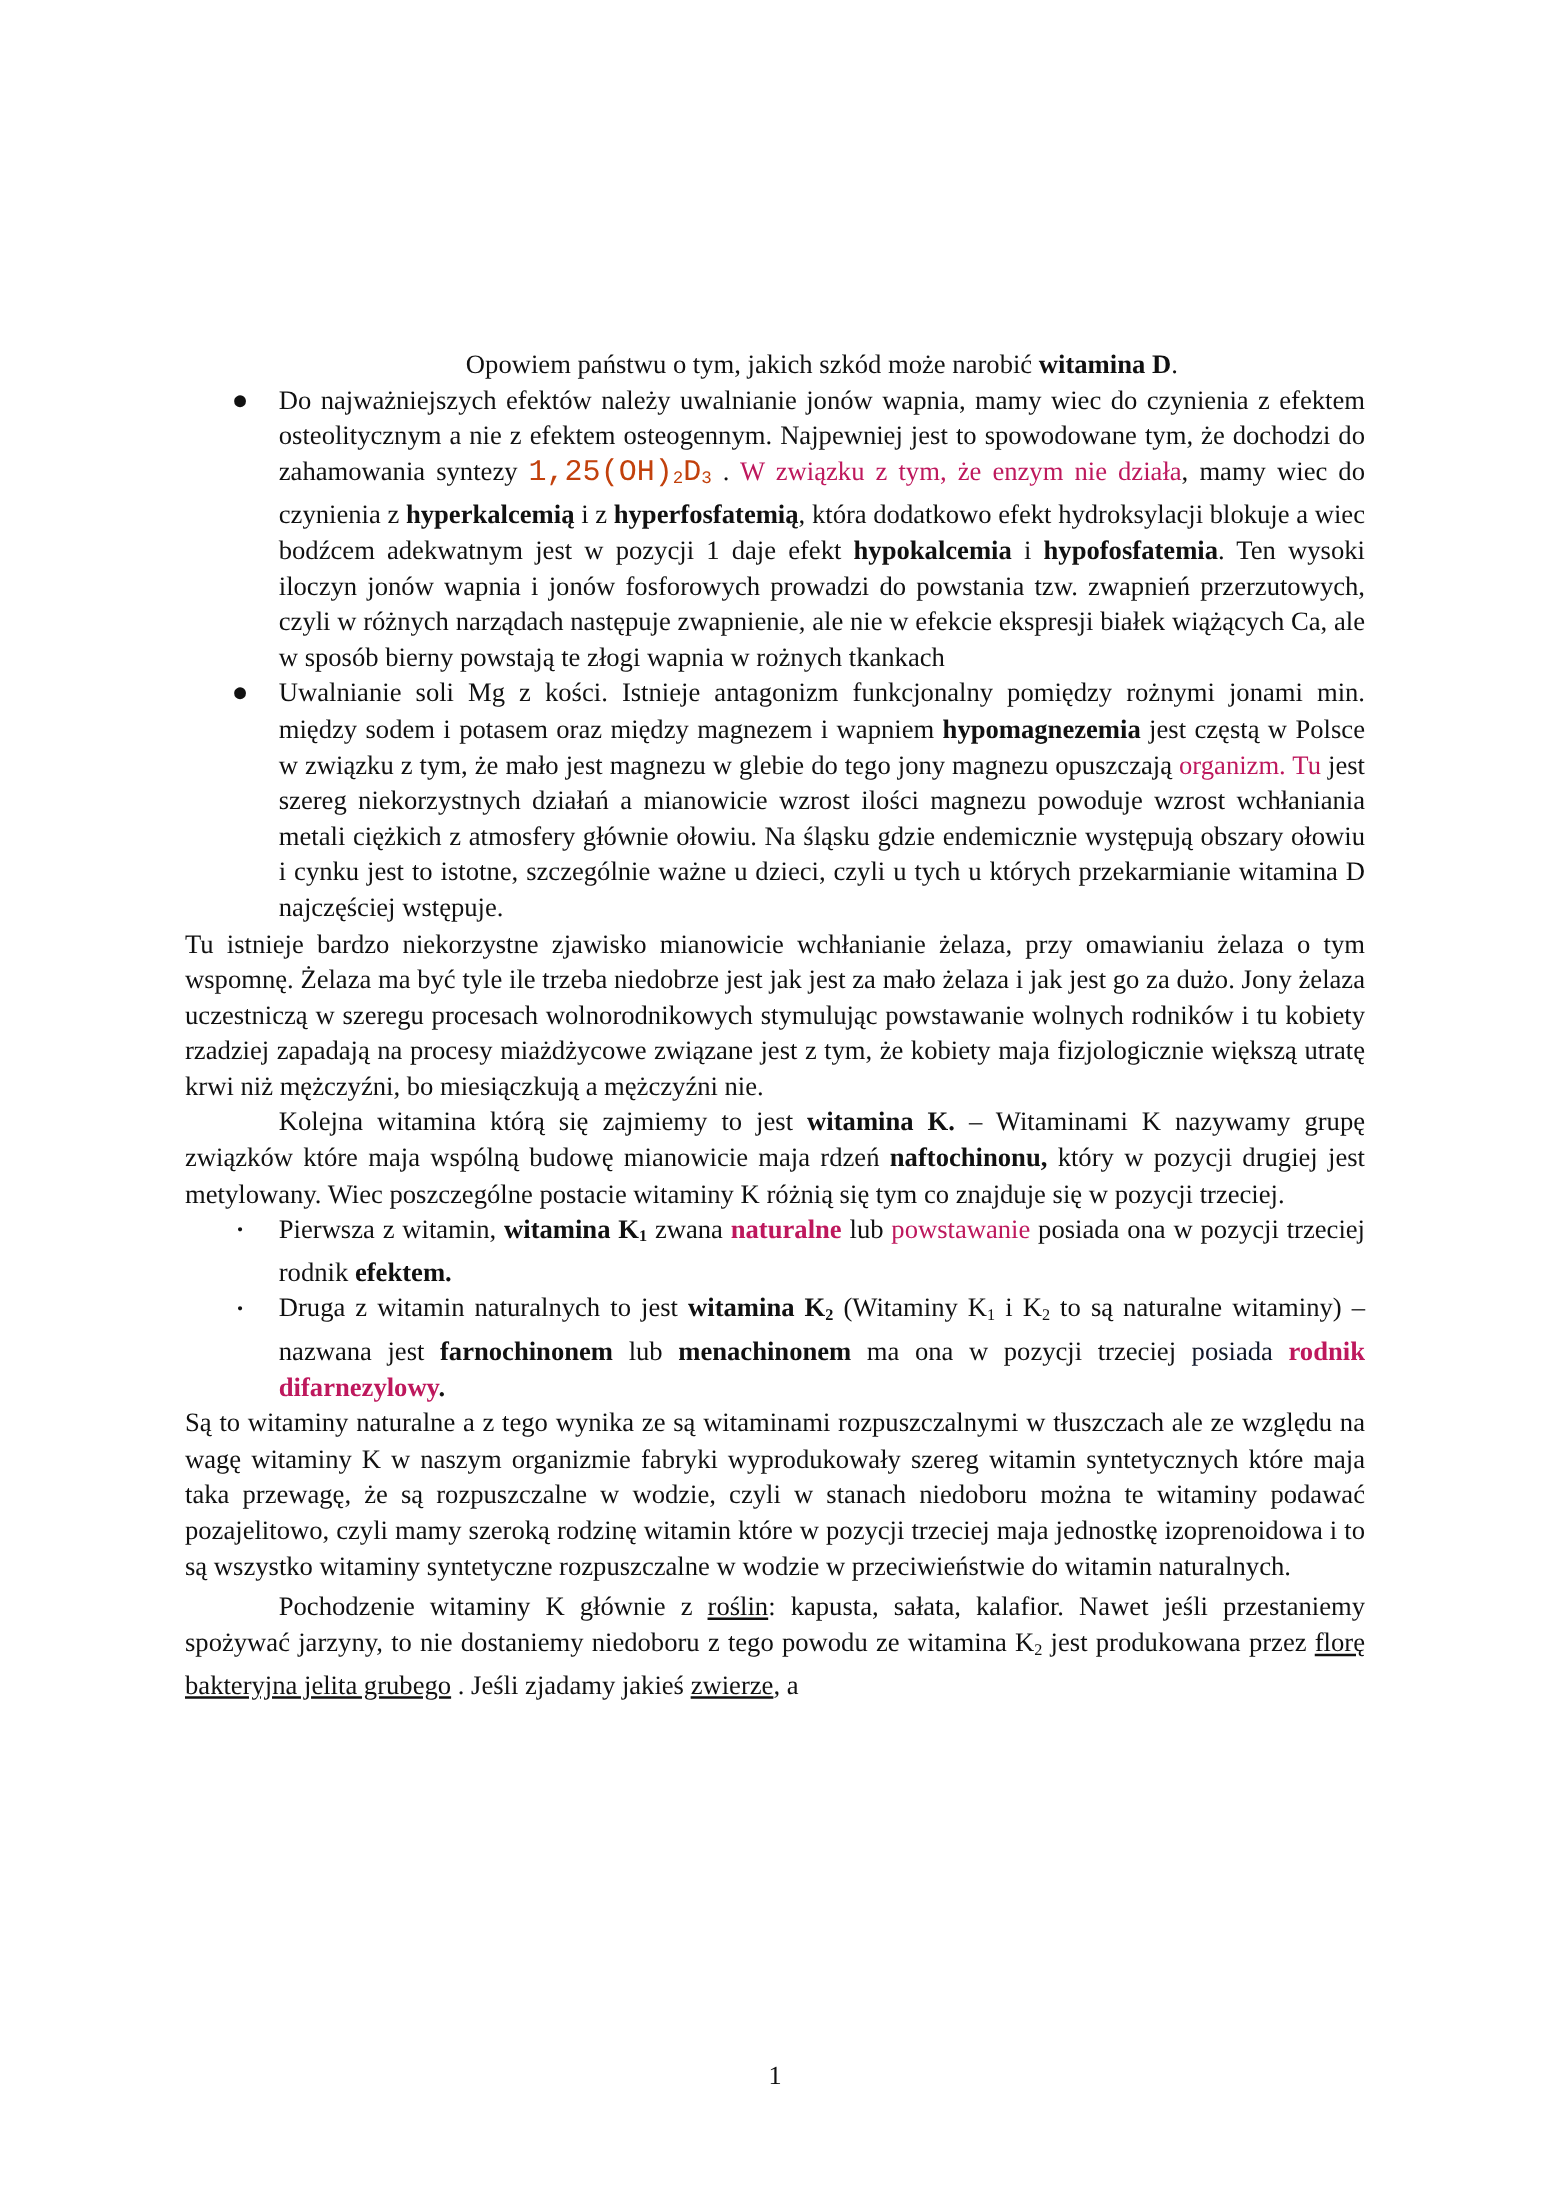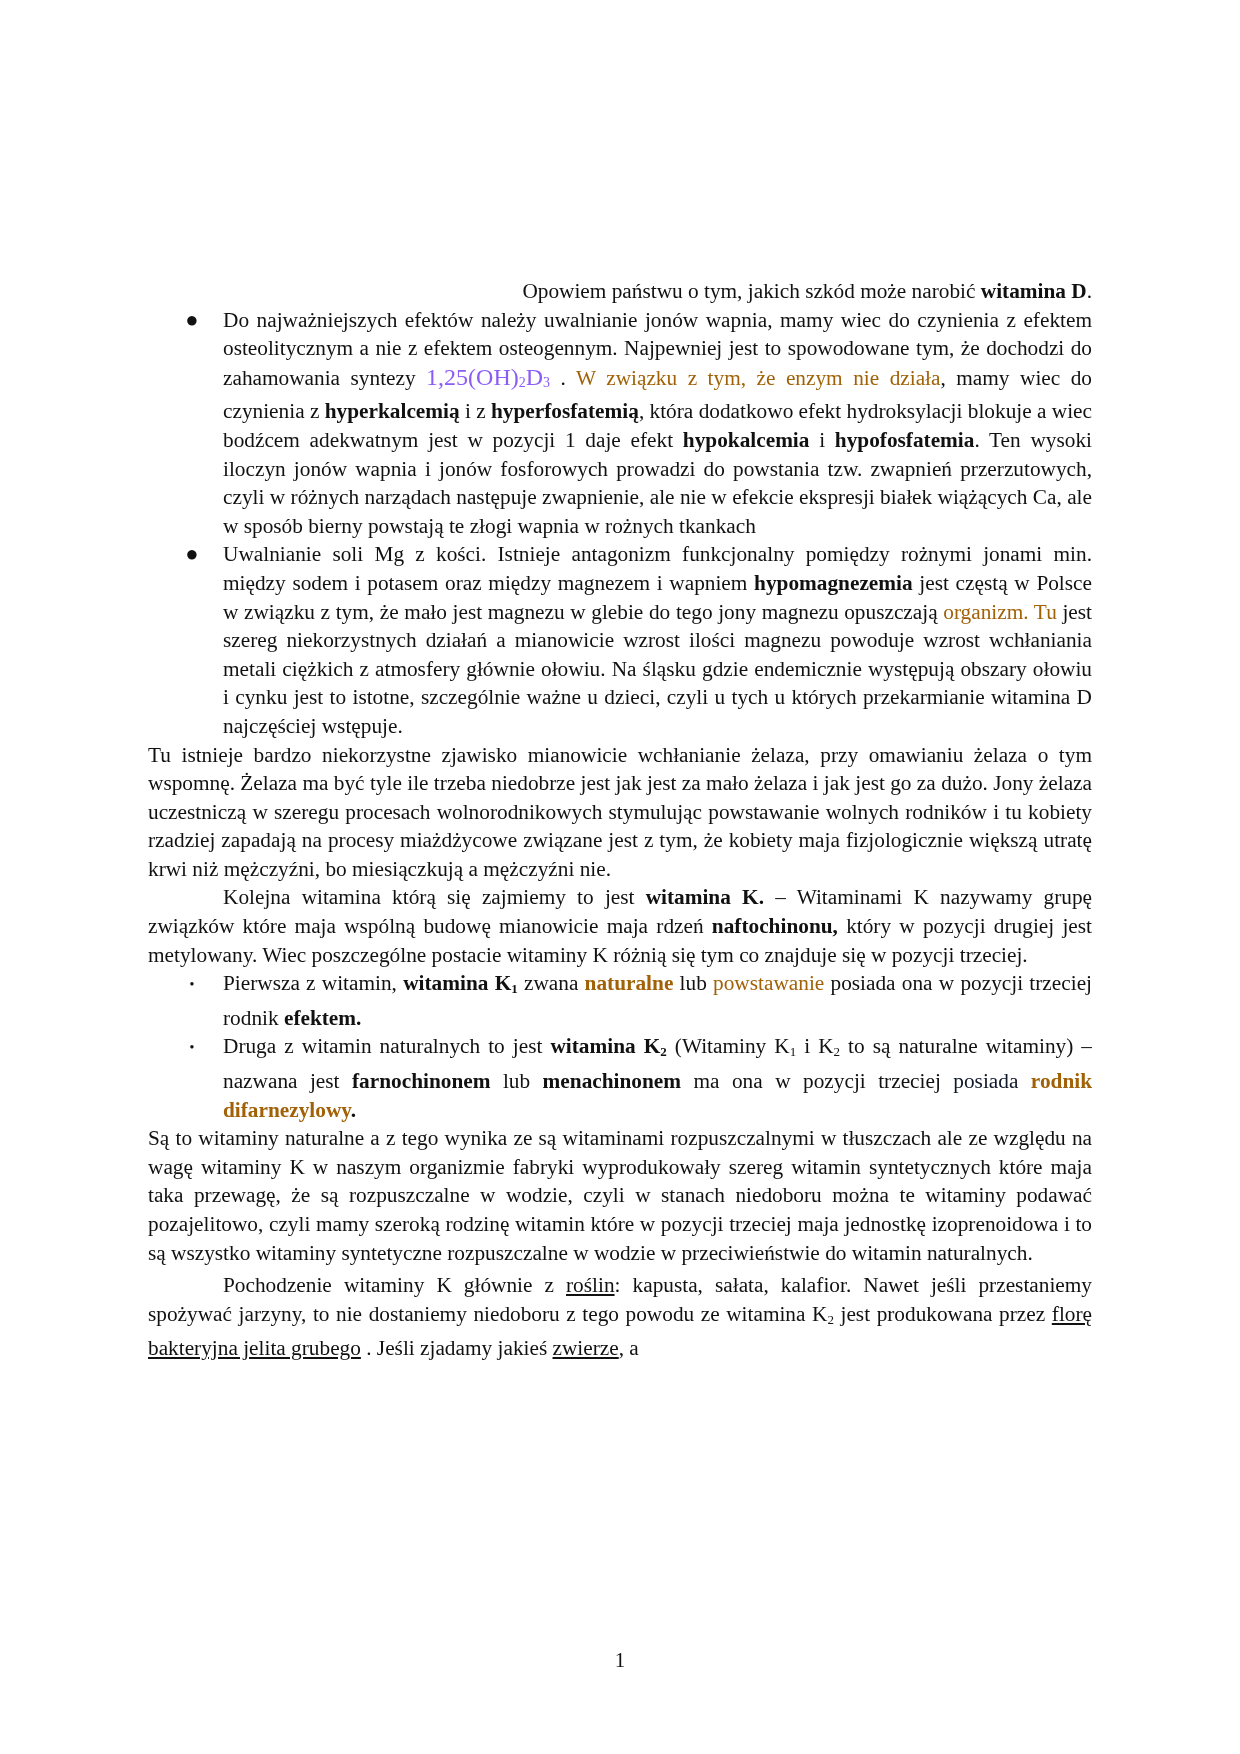--- a/index.html
+++ b/index.html
@@ -8,35 +8,35 @@
     position: absolute; left: 0; top: 0; width: 1240px; height: 1754px;
     background: #ffffff;
   }
   .content {
     position: absolute; left: 148px; top: 277px; width: 944px;
     font-family: "Liberation Serif", "DejaVu Serif", serif;
     font-size: 21.3px; line-height: 28.6px; color: #111111;
   }
   .para { margin: 0; text-align: justify; }
   .para.indent { text-indent: 75px; }
-  .para.left { text-align: right; }
+  .para.left { text-align: center; }
   ul.bullets { margin: 0; padding: 0; list-style: none; }
   ul.bullets li {
     position: relative; margin-left: 75px; text-align: justify;
   }
   ul.bullets li .bullet {
     position: absolute; left: -38px; top: 0; width: 14px; text-align: center;
   }
   ul.bullets.big li .bullet { font-size: 22px; }
   ul.bullets.small li .bullet { font-size: 14px; top: 2px; }
   .b { font-weight: bold; }
   .red { color: #0f172a; }
-  .green { color: #a16207; }
+  .green { color: #be185d; }
   .u { text-decoration: underline; }
-  .formula { font-family: Liberation Serif, serif; font-size: 24px; color: #8b5cf6; }
+  .formula { font-family: Liberation Mono, monospace; font-size: 24px; color: #c2410c; }
   .formula sub { font-size: 14px; vertical-align: -2px; }
   sub.k { font-size: 13px; vertical-align: -3px; }
   .page-number {
     position: absolute; left: 0; width: 1240px; top: 1648px; text-align: center;
     font-family: "Liberation Serif", "DejaVu Serif", serif; font-size: 21px; color: #111;
   }
 </style>
 </head>
 <body>
 

